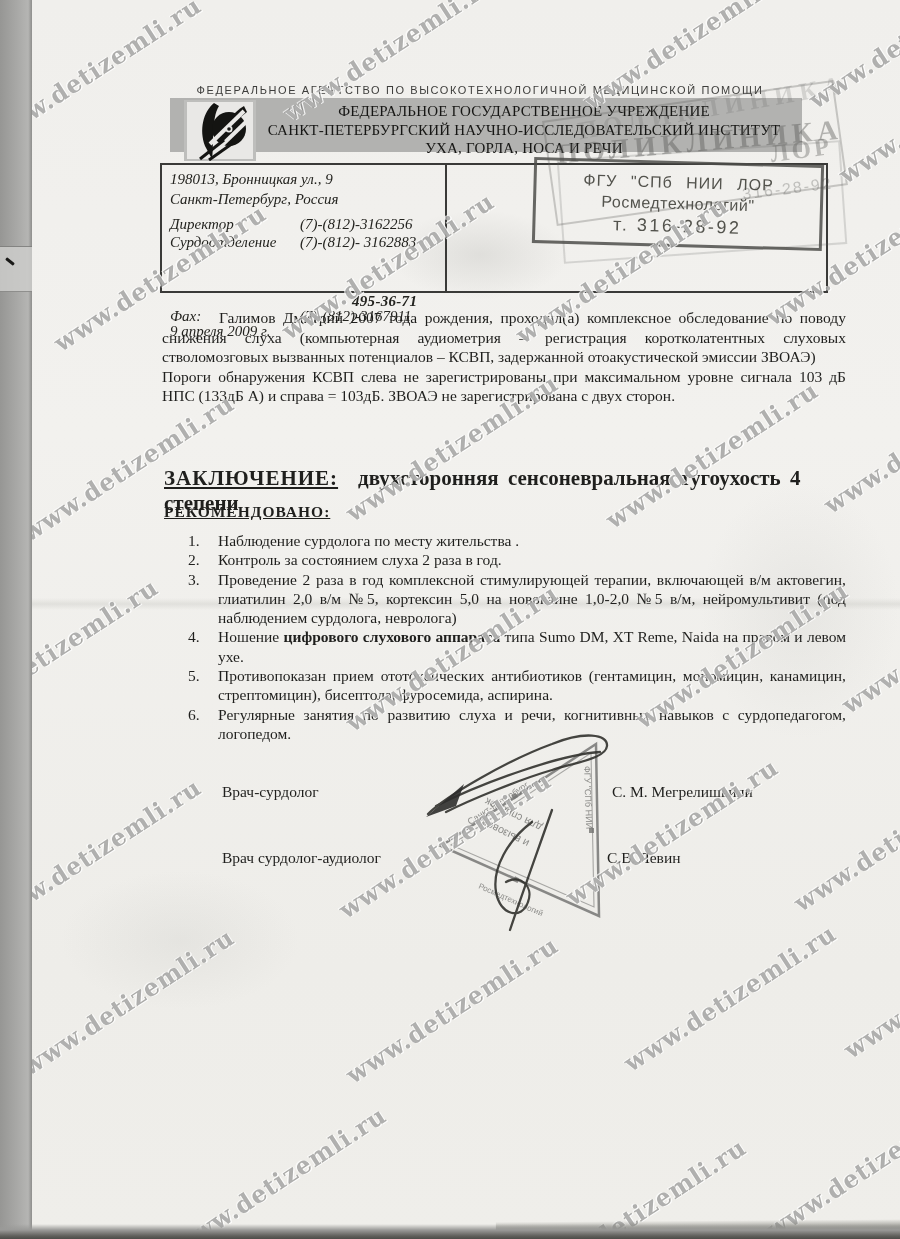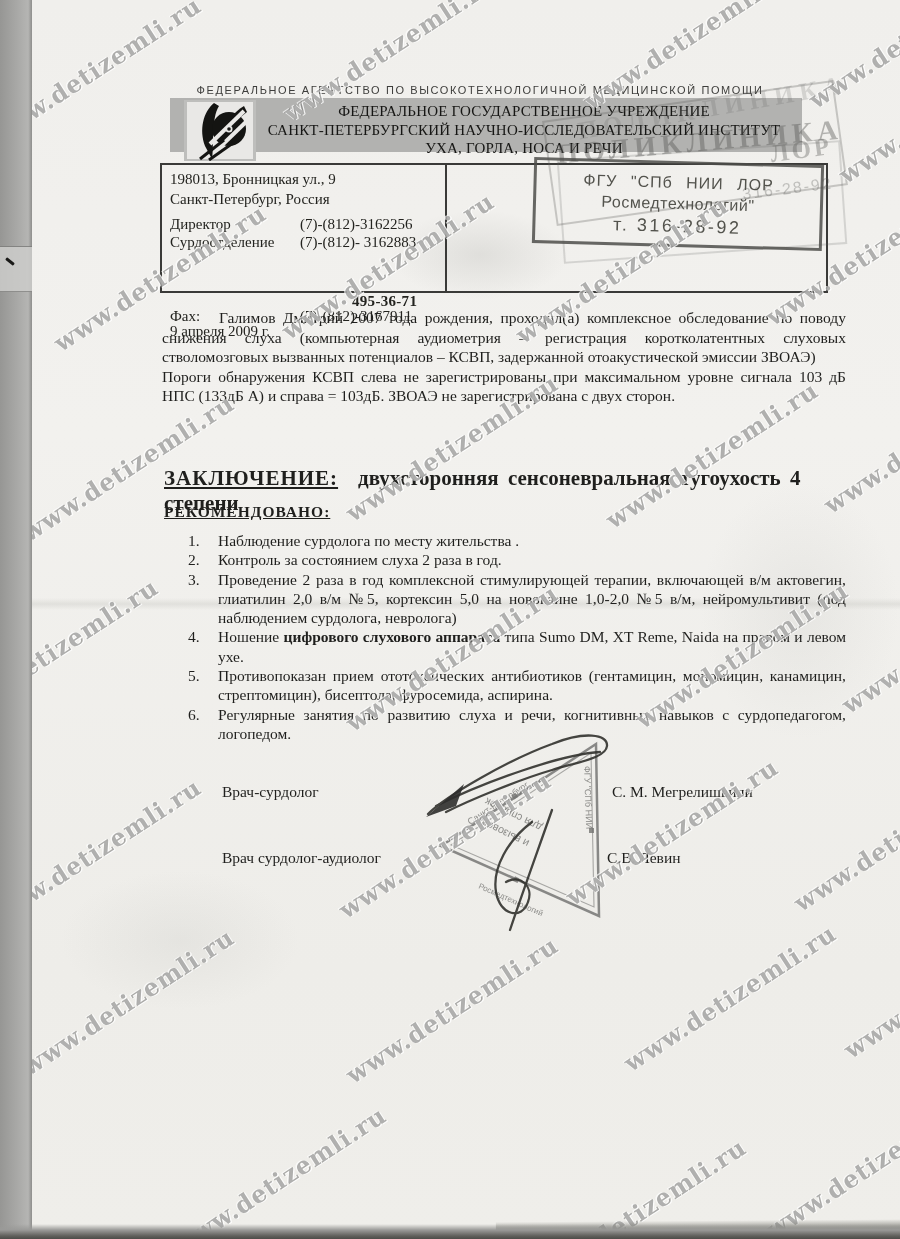--- a/index.html
+++ b/index.html
@@ -37,21 +37,21 @@
   .header-bar { position:absolute; left:170px; top:98px; width:632px; height:54px; background:#b2b2b0; z-index:10; }
   .org-lines { position:absolute; left:80px; right:4px; top:4px; text-align:center;
     font-size:15px; line-height:18.6px; color:#161614; letter-spacing:0.2px; }
   .logo { position:absolute; left:14px; top:2px; width:72px; height:61px; }
 
   
   .contact-table { position:absolute; left:160px; top:163px; width:668px; height:130px;
     border:2px solid #3a3a38; z-index:10; box-sizing:border-box; }
   .contact-divider { position:absolute; left:283px; top:0; bottom:0; width:2px; background:#3a3a38; }
   .contact-left { position:absolute; left:8px; top:4px; width:272px; font-size:15px; color:#23231f; }
-  .c-row { line-height:20px; white-space:nowrap; }
+  .c-row { line-height:20px; white-space:nowrap;font-style:italic; }
   .c-gap { height:5px; }
   .c-label { display:inline-block; width:130px; }
   .c-row-sm { line-height:16px; }
   .c-bold-row { line-height:14.5px;margin-top:44px; }
   .c-phone-bold { font-weight:bold; margin-left:182px; letter-spacing:0.3px; }
   .c-row-fx { line-height:14.5px; }
   .c-date { line-height:14px; margin-top:1px; }
 
   
   .stamp-faint { position:absolute; font-family:"Liberation Serif","DejaVu Serif",serif;

